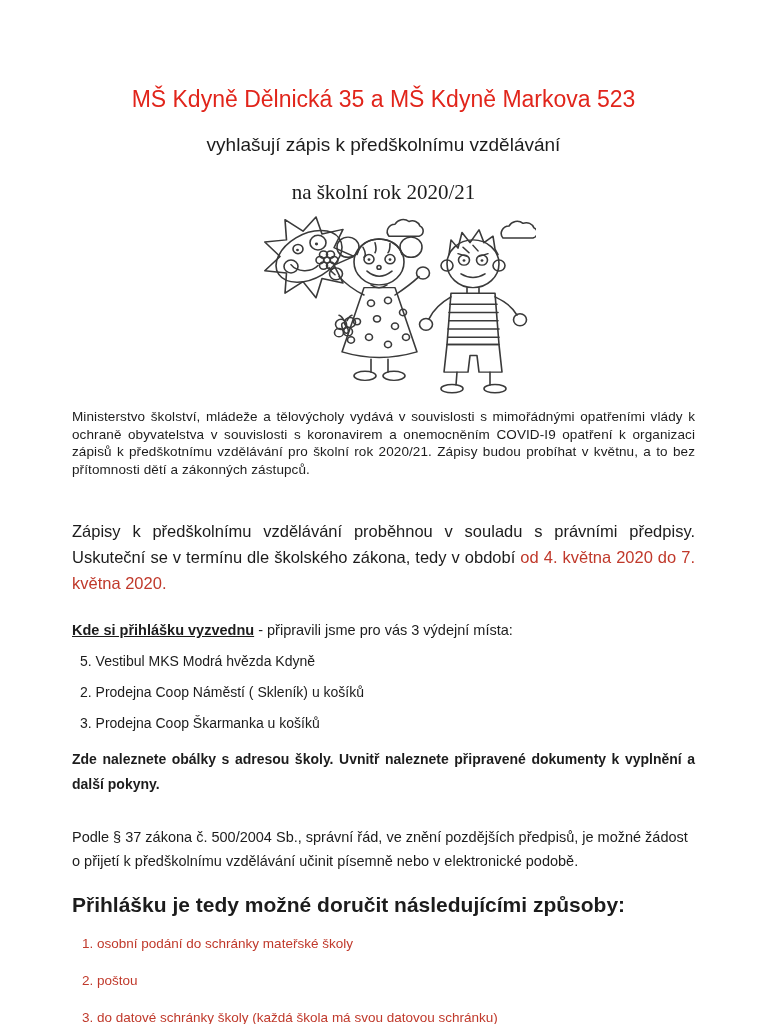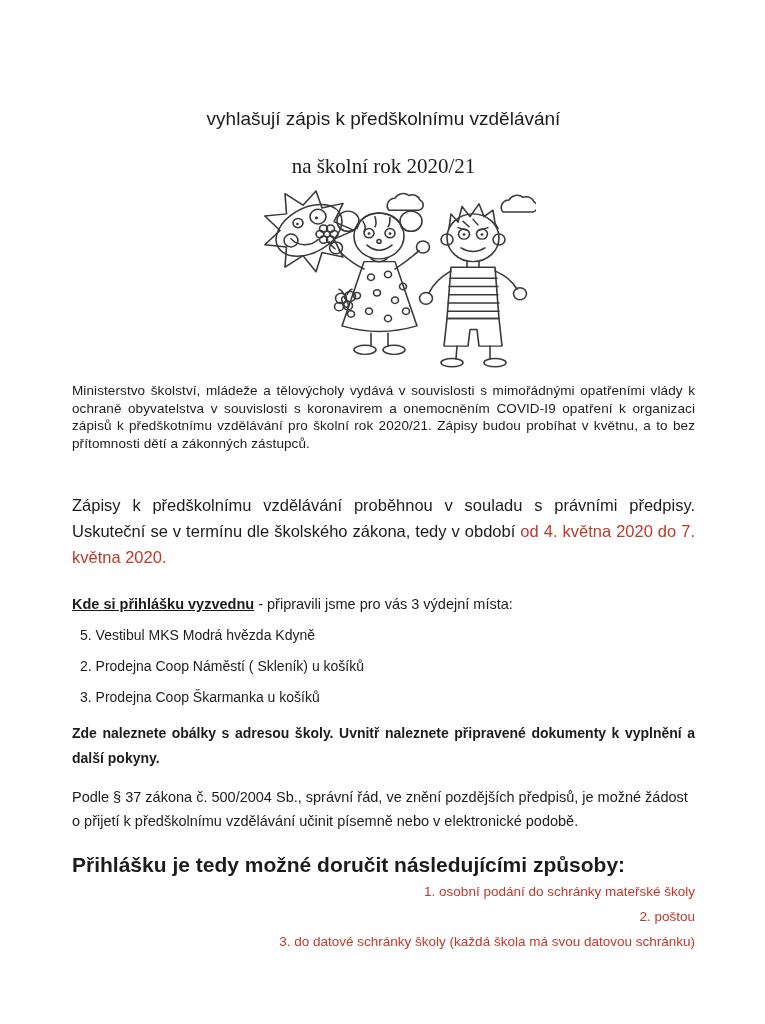--- a/index.html
+++ b/index.html
@@ -39,38 +39,39 @@
   .pickup-heading .u-bold{ font-weight:700;text-decoration:underline; }
 
   .plain-list .list-item{ margin-top:12px;font-size:14px;line-height:19px;padding-left:8px; }
 
   .p-note{ margin-top:14px;font-size:14px;line-height:25px;text-align:justify;font-weight:bold; }
 
   .submission-heading{ margin-top:18px;font-size:17px;line-height:22px; }
   .submission-heading .u-wrap{ text-decoration:underline; }
   .submission-heading .b{ font-weight:700; }
 
-  .p-legal{ margin-top:14px;font-size:14.5px;line-height:24px; }
+  .p-legal{ margin-top:28px;font-size:14.5px;line-height:24px; }
 
   .methods-heading{ margin-top:22px;font-size:21px;font-weight:700;line-height:20px; }
 
   .red-list .list-item{
-    margin-top:8px;font-size:13.5px;line-height:17px;
-    color:var(--body-red);padding-left:10px;text-align:right;
+    margin-top:20px;font-size:13.5px;line-height:17px;
+    color:var(--body-red);padding-left:10px;
   }
 
   svg .stroke{ fill:none;stroke:var(--line-color);stroke-width:1.6;
     stroke-linecap:round;stroke-linejoin:round; }
   svg .dot{ fill:var(--line-color);stroke:none; }
 </style>
 </head>
 <body>
 
 <div class="page">
 
+  <div class="title title-red">MŠ Kdyně Dělnická 35 a MŠ Kdyně Markova 523</div>
   <div class="title title-black">vyhlašují zápis k předškolnímu vzdělávání</div>
   <div class="title-sub">na školní rok 2020/21</div>
 
   <div class="illustration-wrap">
     <svg width="285" height="180" viewBox="0 0 285 196" preserveAspectRatio="none" aria-hidden="true">
       <defs>
         <path id="cloud" class="stroke" d="M130,26 a8,8 0 0 1 6,-13 a9,9 0 0 1 14,-3 a8,8 0 0 1 11,5 a6,6 0 0 1 -1,11 z"></path>
       </defs>
 
       <g>

